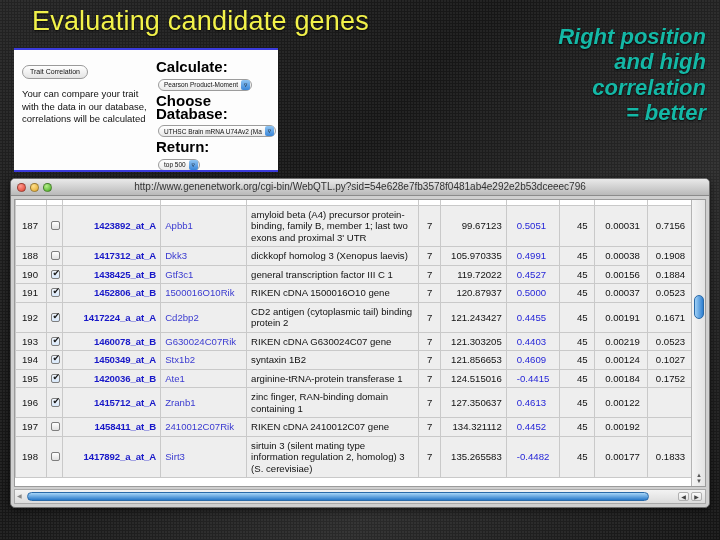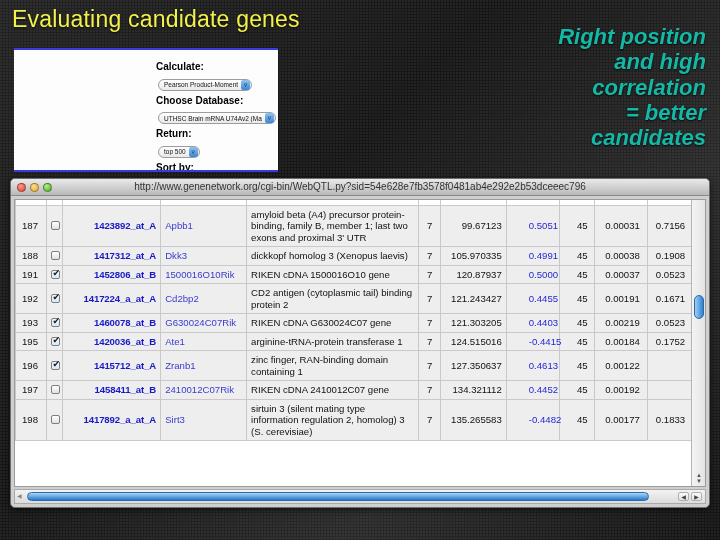--- a/index.html
+++ b/index.html
@@ -9,22 +9,22 @@
     background:#1d1d1d;
     background-image:
       radial-gradient(circle at 1px 1px, rgba(255,255,255,0.055) 1px, transparent 1px),
       linear-gradient(135deg,#232323 0%, #161616 40%, #2a2a2a 70%, #141414 100%);
     background-size: 3px 3px, 100% 100%;
     position:relative;
   }
 
   
   #slide-title{
-    position:absolute; left:12px; top:6px;
-    font-size:23px; color:#f2f24a; letter-spacing:0.2px;
+    position:absolute; left:32px; top:6px;
+    font-size:27px; color:#f2f24a; letter-spacing:0.2px;
     text-shadow:0 1px 2px rgba(0,0,0,.8);
     white-space:nowrap;
   }
 
   
   #callout{
     position:absolute; right:14px; top:24px; width:224px;
     text-align:right; color:#14b8a6;
     font-size:22px; font-style:italic; font-weight:bold; line-height:1.15;
     text-shadow:0 1px 2px rgba(0,0,0,.85);
@@ -40,21 +40,21 @@
   #trait-panel .inner{ position:relative; width:100%; height:100%; padding:8px 8px 0 8px; }
   .tc-left{ position:absolute; left:8px; top:10px; width:128px; }
   .tc-btn{
     display:inline-block; font-size:7px; color:#111;
     border:1px solid #9a9a9a; border-radius:7px;
     background:linear-gradient(#ffffff,#e4e4e4);
     padding:1px 7px; line-height:10px;
   }
   .tc-desc{ margin-top:9px; font-size:9.5px; color:#111; line-height:12.5px; }
   .tc-right{ position:absolute; left:142px; top:8px; width:118px; }
-  .tc-label{ font-size:10px; font-weight:bold; color:#000; margin-top:2px; line-height:13px;}
+  .tc-label{ font-size:15px; font-weight:bold; color:#000; margin-top:2px; line-height:13px;}
   .tc-select{
     display:inline-flex; align-items:center;
     border:1px solid #9c9c9c; border-radius:8px;
     background:linear-gradient(#ffffff,#e9e9e9);
     height:12px; margin:2px 0 1px 2px; padding:0 1px 0 5px;
     max-width:118px;
   }
   .tc-select span{ font-size:6.5px; color:#111; white-space:nowrap; overflow:hidden; }
   .tc-arrow{
     width:9px; height:10px; margin-left:3px; border-radius:2px;
@@ -106,21 +106,21 @@
     border:1px solid #c9c9c9; padding:3px 4px;
     background:#eeeeee; vertical-align:middle;
   }
   .c-idx{ width:30px; text-align:left; padding-left:6px; }
   .c-chk{ width:16px; text-align:center; }
   .c-probe{ width:96px; text-align:right; font-weight:bold; color:#1818c8; letter-spacing:-0.1px;}
   .c-sym{ width:84px; color:#3a3ad0; }
   .c-desc{ width:168px; line-height:11.5px; }
   .c-chr{ width:22px; text-align:center; }
   .c-mb{ width:64px; text-align:right; }
-  .c-corr{ width:52px; color:#2525d8; padding-left:22px; }
+  .c-corr{ width:52px; color:#2525d8; padding-left:10px; }
   .c-n{ width:34px; padding-left:17px; }
   .c-p{ width:52px; text-align:right; padding-right:7px;}
   .c-lrs{ width:48px; padding-left:8px;}
   .spacer-row td{ height:5px; padding:0; background:#fff; border-left:1px solid #c9c9c9; border-right:1px solid #c9c9c9; border-top:none;}
 
   .cb{
     display:inline-block; width:9px; height:9px; vertical-align:-1px;
     border:1px solid #7e7e7e; border-radius:2px;
     background:linear-gradient(#ffffff,#e1e1e1); position:relative;
   }
@@ -149,25 +149,28 @@
 </head>
 <body>
 
 <div id="slide-title">Evaluating candidate genes</div>
 
 <div id="callout">
   <div>Right position</div>
   <div>and high</div>
   <div>correlation</div>
   <div>= better</div>
-  <div>candidates</div>
 </div>
 
 <div id="trait-panel">
   <div class="inner">
+    <div class="tc-left">
+      <div class="tc-btn">Trait Correlation</div>
+      <div class="tc-desc">Your can compare your trait with the data in our database, correlations will be calculated</div>
+    </div>
     <div class="tc-right">
 
       <div class="tc-label">Calculate:</div>
       <div class="tc-select">
         <span>Pearson Product-Moment</span>
         <span class="tc-arrow">▿</span>
       </div>
 
       <div class="tc-label">Choose Database:</div>
       <div class="tc-select">
@@ -234,20 +237,33 @@
             <td class="c-sym">Dkk3</td>
             <td class="c-desc">dickkopf homolog 3 (Xenopus laevis)</td>
             <td class="c-chr">7</td>
             <td class="c-mb">105.970335</td>
             <td class="c-corr">0.4991</td>
             <td class="c-n">45</td>
             <td class="c-p">0.00038</td>
             <td class="c-lrs">0.1908</td>
           </tr>
           <tr>
+            <td class="c-idx">190</td>
+            <td class="c-chk"><span class="cb checked"></span></td>
+            <td class="c-probe">1438425_at_B</td>
+            <td class="c-sym">Gtf3c1</td>
+            <td class="c-desc">general transcription factor III C 1</td>
+            <td class="c-chr">7</td>
+            <td class="c-mb">119.72022</td>
+            <td class="c-corr">0.4527</td>
+            <td class="c-n">45</td>
+            <td class="c-p">0.00156</td>
+            <td class="c-lrs">0.1884</td>
+          </tr>
+          <tr>
             <td class="c-idx">191</td>
             <td class="c-chk"><span class="cb checked"></span></td>
             <td class="c-probe">1452806_at_B</td>
             <td class="c-sym">1500016O10Rik</td>
             <td class="c-desc">RIKEN cDNA 1500016O10 gene</td>
             <td class="c-chr">7</td>
             <td class="c-mb">120.87937</td>
             <td class="c-corr">0.5000</td>
             <td class="c-n">45</td>
             <td class="c-p">0.00037</td>
@@ -271,20 +287,33 @@
             <td class="c-chk"><span class="cb checked"></span></td>
             <td class="c-probe">1460078_at_B</td>
             <td class="c-sym">G630024C07Rik</td>
             <td class="c-desc">RIKEN cDNA G630024C07 gene</td>
             <td class="c-chr">7</td>
             <td class="c-mb">121.303205</td>
             <td class="c-corr">0.4403</td>
             <td class="c-n">45</td>
             <td class="c-p">0.00219</td>
             <td class="c-lrs">0.0523</td>
+          </tr>
+          <tr>
+            <td class="c-idx">194</td>
+            <td class="c-chk"><span class="cb checked"></span></td>
+            <td class="c-probe">1450349_at_A</td>
+            <td class="c-sym">Stx1b2</td>
+            <td class="c-desc">syntaxin 1B2</td>
+            <td class="c-chr">7</td>
+            <td class="c-mb">121.856653</td>
+            <td class="c-corr">0.4609</td>
+            <td class="c-n">45</td>
+            <td class="c-p">0.00124</td>
+            <td class="c-lrs">0.1027</td>
           </tr>
           <tr>
             <td class="c-idx">195</td>
             <td class="c-chk"><span class="cb checked"></span></td>
             <td class="c-probe">1420036_at_B</td>
             <td class="c-sym">Ate1</td>
             <td class="c-desc">arginine-tRNA-protein transferase 1</td>
             <td class="c-chr">7</td>
             <td class="c-mb">124.515016</td>
             <td class="c-corr">-0.4415</td>

